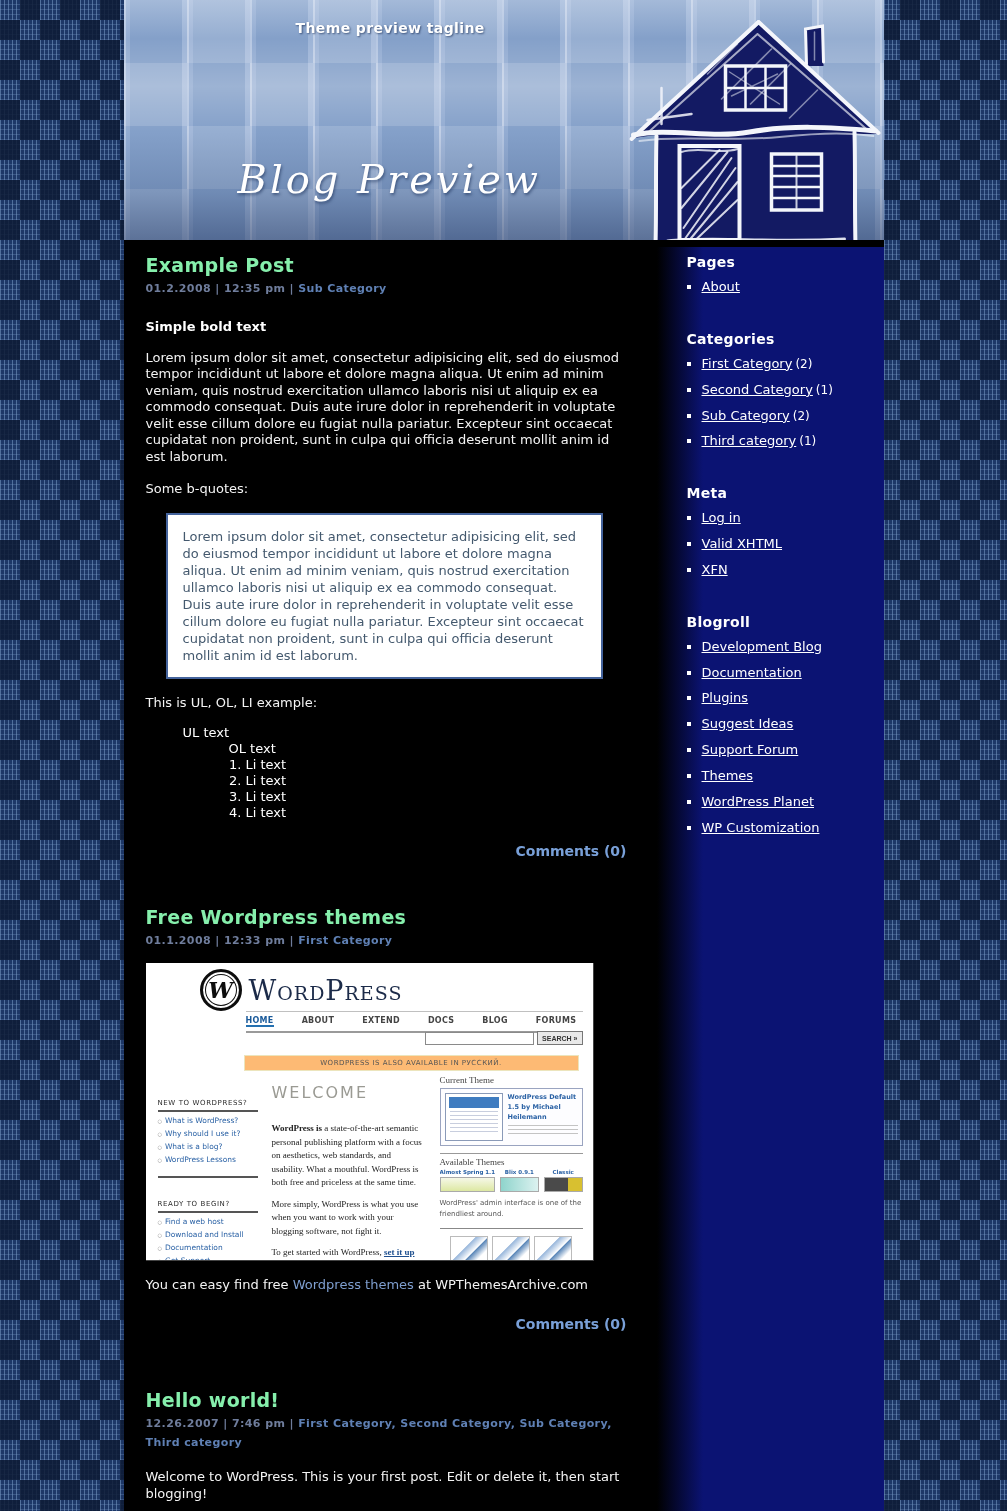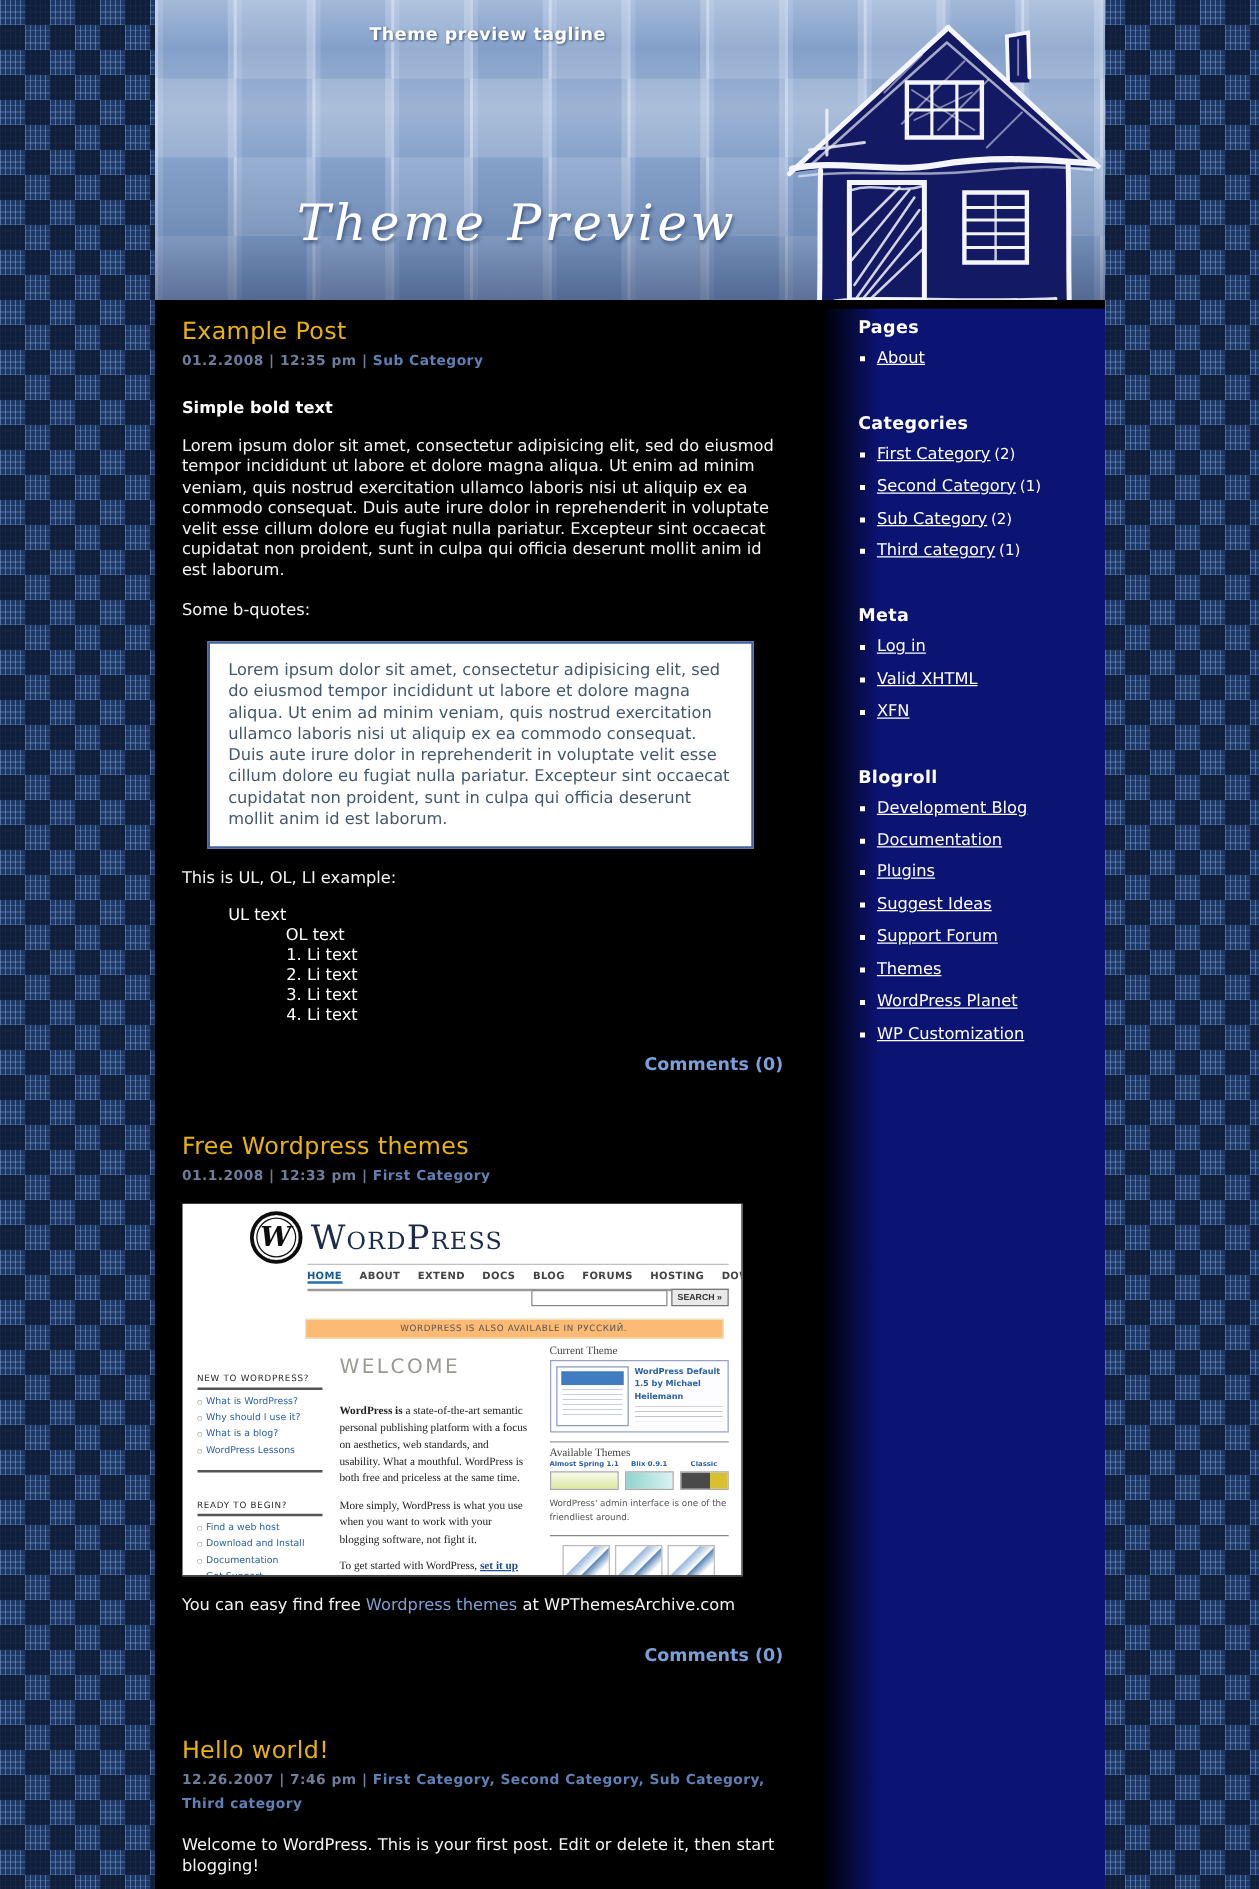--- a/index.html
+++ b/index.html
@@ -29,41 +29,41 @@
   .site-title{position:absolute;left:114px;top:156px;color:#fff;font-family:"DejaVu Serif","Liberation Serif",serif;font-style:italic;font-size:40px;letter-spacing:3px;text-shadow:1px 2px 3px rgba(20,40,80,.55)}
   .house-svg{position:absolute;right:-2px;top:2px;width:268px;height:243px}
 
   
   .content-row{display:flex;min-height:1264px;background:#000}
   .main-col{width:533px;box-sizing:border-box;background:#000;padding:14px 30px 16px 22px;display:flex;flex-direction:column}
   .side-col{width:227px;box-sizing:border-box;background:linear-gradient(90deg,#000 0px,#0b1373 46px);padding:14px 14px 20px 30px}
 
   
   .post{margin-bottom:46px}
-  .post-title{font-size:19px;color:#eab308;margin:0 0 3px;font-weight:normal;letter-spacing:.3px}
+  .post-title{font-size:19px;color:#86efac;margin:0 0 3px;font-weight:bold;letter-spacing:.3px}
   .post-meta{font-size:11px;font-weight:bold;color:#6f7d9c;letter-spacing:.4px;line-height:1.8}
   .post-meta .cats{color:#5f80b4}
   .bold-lead{color:#fff;font-weight:bold;font-size:13px;margin:20px 0 0}
   .post p.body-text{color:#f4f4f4;font-size:13px;line-height:16.5px;margin:16px 0 0}
   blockquote{margin:15px 0 0 20px;background:#fff;border:2px solid #44639c;color:#44596e;font-size:13px;line-height:17px;padding:13px 15px;width:403px}
   .list-wrap{color:#fff;font-size:13px;line-height:16px}
   .ul-line{margin:14px 0 0 37px}
   .ol-line{margin:0 0 0 83px}
   ol.demo-ol{margin:0 0 0 100px;padding:0;color:#fff}
   ol.demo-ol li{margin:0}
   .comments-line{text-align:right;margin-top:20px}
   .comments-link{color:#79a0d8;font-weight:bold;font-size:14px;text-decoration:none}
   .inline-link{color:#7f9fd0;text-decoration:none}
 
   
   .wp-shot{width:447px;height:297px;background:#fff;margin-top:12px;position:relative;color:#333;overflow:hidden;border-right:1px solid #444;border-bottom:1px solid #444}
   .wp-logo{position:absolute;left:54px;top:6px;display:flex;align-items:center}
   .wp-logo-circle{width:36px;height:36px;border:3px solid #0d0d0d;border-radius:50%;background:#fff;box-shadow:inset 0 0 0 2px #fff,inset 0 0 0 3px #111;display:flex;align-items:center;justify-content:center;font-family:"DejaVu Serif",serif;font-weight:bold;font-style:italic;font-size:22px;color:#0d0d0d}
   .wp-logo-text{font-family:"DejaVu Serif","Liberation Serif",serif;font-variant:small-caps;font-weight:normal;font-size:27px;color:#1c2b49;margin-left:7px;letter-spacing:1px}
-  .wp-navbar{position:absolute;left:100px;right:10px;top:48px;border-top:1px solid #c0c0c0;border-bottom:2px solid #9a9a9a;padding:4px 0;display:flex;gap:14px;font-size:8px;font-weight:bold;color:#444;letter-spacing:.3px}
+  .wp-navbar{position:absolute;left:100px;right:10px;top:48px;border-top:1px solid #c0c0c0;border-bottom:2px solid #9a9a9a;padding:4px 0;display:flex;gap:28px;font-size:8px;font-weight:bold;color:#444;letter-spacing:.3px}
   .wp-nav-home{color:#1a5a9a;border-bottom:2px solid #2470b0}
   .wp-search{position:absolute;right:10px;top:68px;display:flex;gap:3px;align-items:center}
   .wp-search input{width:103px;height:11px;border:1px solid #8a8a8a;font-size:8px;padding:0 2px}
   .wp-search button{font-size:7px;font-weight:bold;border:1px solid #777;background:#e9e9e9;height:14px;padding:0 4px;color:#333}
   .wp-notice{position:absolute;top:92px;left:98px;right:14px;background:#fdba74;border:1px solid #ece5bd;font-size:7px;letter-spacing:.5px;color:#555;padding:3px 6px;text-align:center}
   .wp-cols{position:absolute;top:110px;left:8px;right:8px;bottom:0;display:flex}
   .wp-left{width:112px;padding:26px 8px 0 4px;box-sizing:border-box}
   .wp-center{width:168px;padding:2px 10px 0 6px;box-sizing:border-box}
   .wp-right{flex:1;padding:0 2px 0 6px;box-sizing:border-box}
   .wp-side-h{font-size:7px;font-weight:normal;letter-spacing:.6px;color:#2b2b2b;border-bottom:2px solid #555;padding-bottom:3px;margin-bottom:4px}
@@ -101,21 +101,21 @@
   .sb-section a{color:#fff;text-decoration:underline}
   .sb-count{color:#fff;margin-left:3px;font-size:12px}
 </style>
 </head>
 <body>
 
 <div class="frame">
 
   <header class="site-header">
     <div class="tagline">Theme preview tagline</div>
-    <div class="site-title">Theme Preview</div>
+    <div class="site-title">Blog Preview</div>
 
     <svg class="house-svg" viewBox="0 0 265 243" aria-hidden="true">
 
       <path d="M14,136 L140,22 L258,132 L236,132 L236,243 L36,243 L36,133 Z" fill="#131a63"></path>
       <rect x="186" y="26" width="18" height="38" fill="#131a63"></rect>
       <g stroke="#f4f6fb" fill="none" stroke-linecap="round">
 
         <path d="M12,137 L139,20" stroke-width="4"></path>
         <path d="M139,20 L259,131" stroke-width="4"></path>
         <path d="M28,131 L138,32 M138,32 L248,128" stroke-width="2" opacity="0.65"></path>

